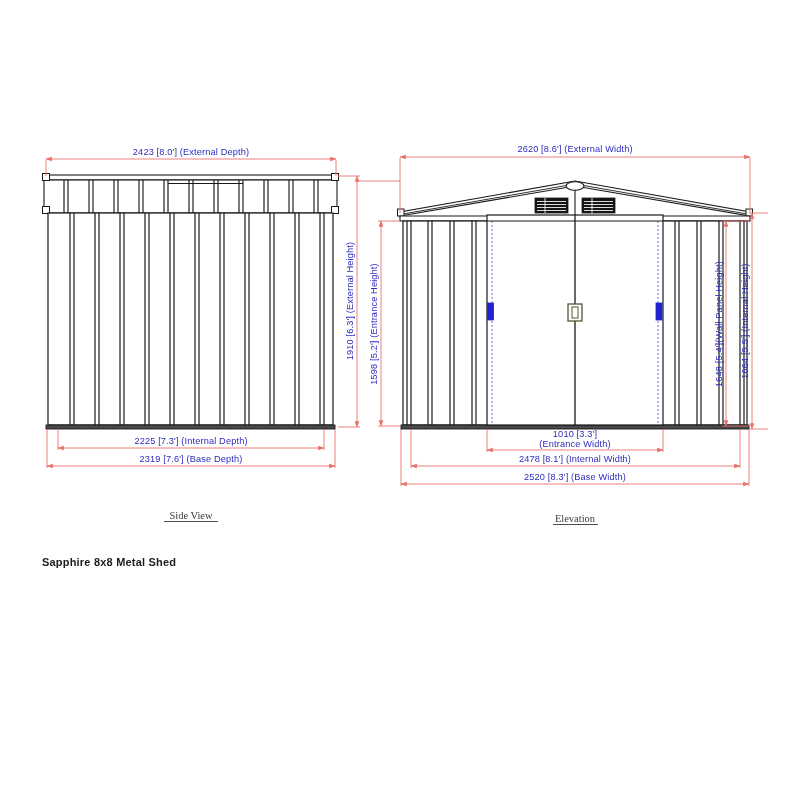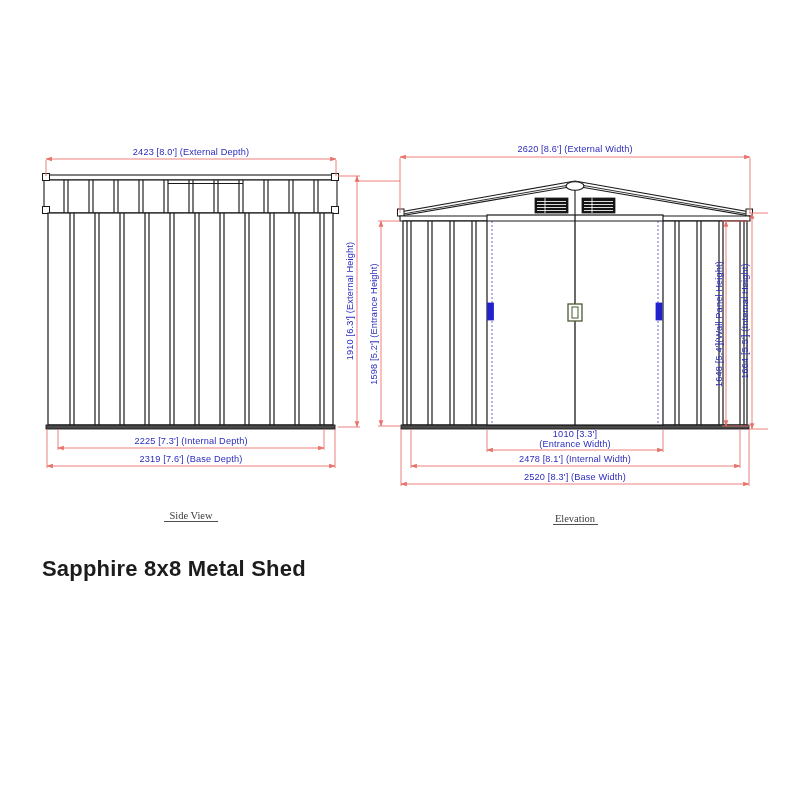--- a/index.html
+++ b/index.html
@@ -41,21 +41,21 @@
   .view-label {
     font-family: "Liberation Serif", serif;
     font-size: 10.5px;
     fill: #3a3a3a;
   }
   .product-title {
     position: absolute;
     left: 42px;
     top: 556px;
     font-family: "Liberation Sans", sans-serif;
-    font-size: 22px;
+    font-size: 11px;
     font-weight: bold;
     color: #1c1c1c;
     letter-spacing: 0.2px;
     white-space: nowrap;
   }
   .logo-wrap {
     position: absolute;
     left: 625px;
     top: 558px;
     width: 150px;

